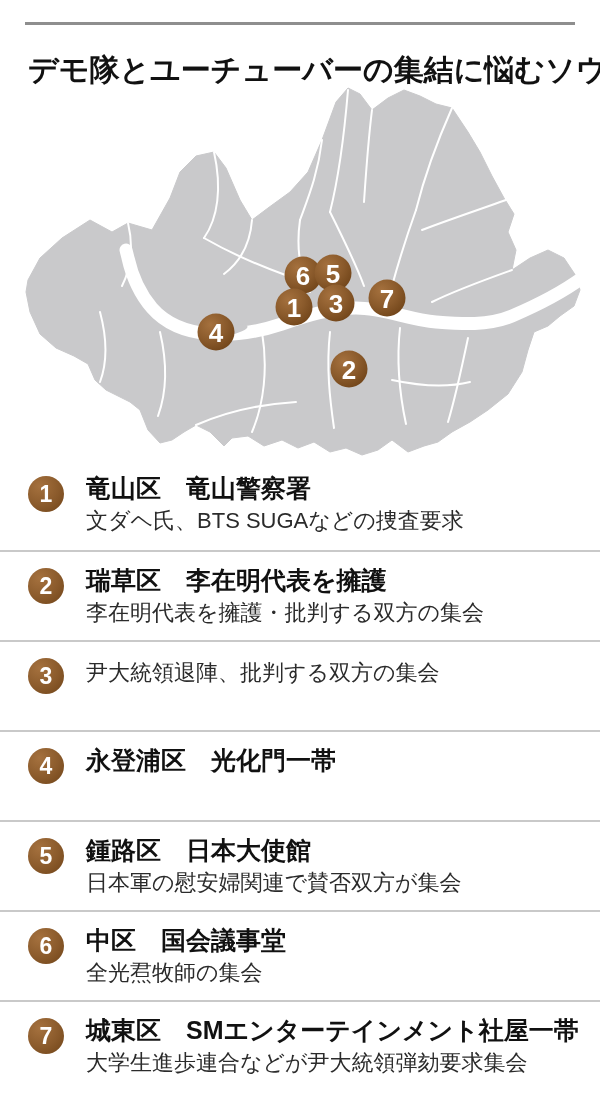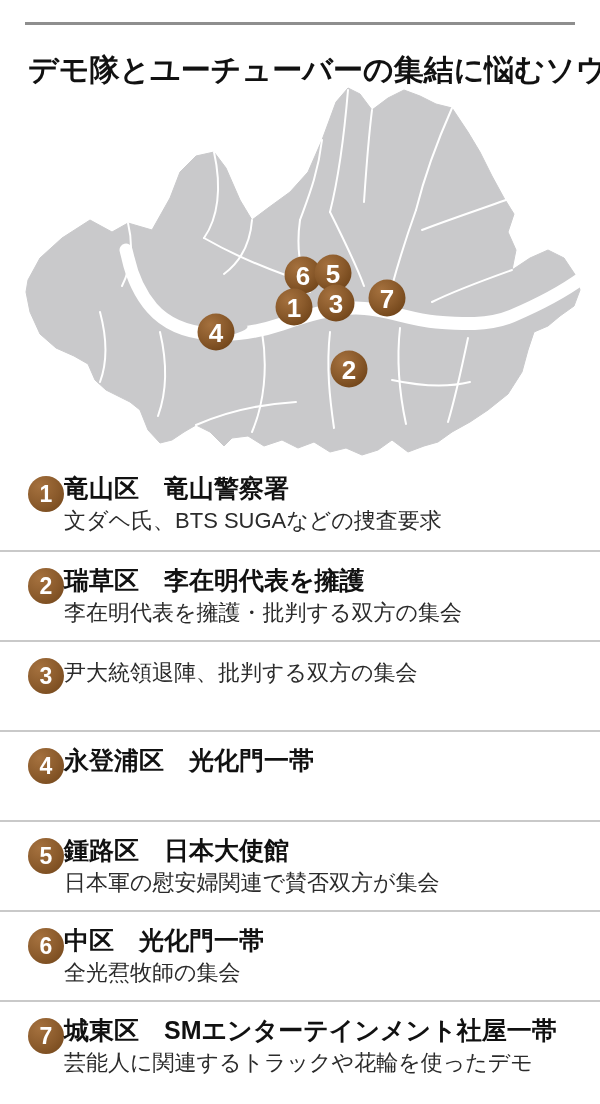--- a/index.html
+++ b/index.html
@@ -20,21 +20,21 @@
   .legend-item{
     display:flex;align-items:flex-start;
     padding:13px 8px 11px 28px;box-sizing:border-box;min-height:90px;
   }
   .legend-item + .legend-item{border-top:2px solid #c9c9c9;}
   .badge{
     flex:0 0 36px;width:36px;height:36px;border-radius:50%;margin-top:3px;
     background:radial-gradient(circle at 32% 28%, #a5713e 0%, #8a5a2b 55%, #6f4318 100%);
     color:#fff;font-size:23px;font-weight:700;line-height:36px;text-align:center;
   }
-  .legend-text{min-width:0;}
+  .legend-text{margin-left:22px;min-width:0;}
   .legend-title{font-size:25px;line-height:30px;font-weight:700;color:#111;white-space:nowrap;}
   .legend-desc{font-size:22px;line-height:30px;margin-top:3px;color:#2b2b2b;white-space:nowrap;}
   .marker-num{
     font-family:"Liberation Sans","DejaVu Sans",sans-serif;
     font-size:26px;font-weight:700;fill:#ffffff;
     text-anchor:middle;dominant-baseline:central;
   }
 </style>
 </head>
 <body>
@@ -161,25 +161,25 @@
     <div class="badge">5</div>
     <div class="legend-text">
       <div class="legend-title">鍾路区　日本大使館</div>
       <div class="legend-desc">日本軍の慰安婦関連で賛否双方が集会</div>
     </div>
   </div>
 
   <div class="legend-item">
     <div class="badge">6</div>
     <div class="legend-text">
-      <div class="legend-title">中区　光化門一帯</div>
+      <div class="legend-title">中区　国会議事堂</div>
       <div class="legend-desc">全光焄牧師の集会</div>
     </div>
   </div>
 
   <div class="legend-item">
     <div class="badge">7</div>
     <div class="legend-text">
       <div class="legend-title">城東区　SMエンターテインメント社屋一帯</div>
-      <div class="legend-desc">芸能人に関連するトラックや花輪を使ったデモ</div>
+      <div class="legend-desc">大学生進歩連合などが尹大統領弾劾要求集会</div>
     </div>
   </div>
 </div>
 
 </body></html>

